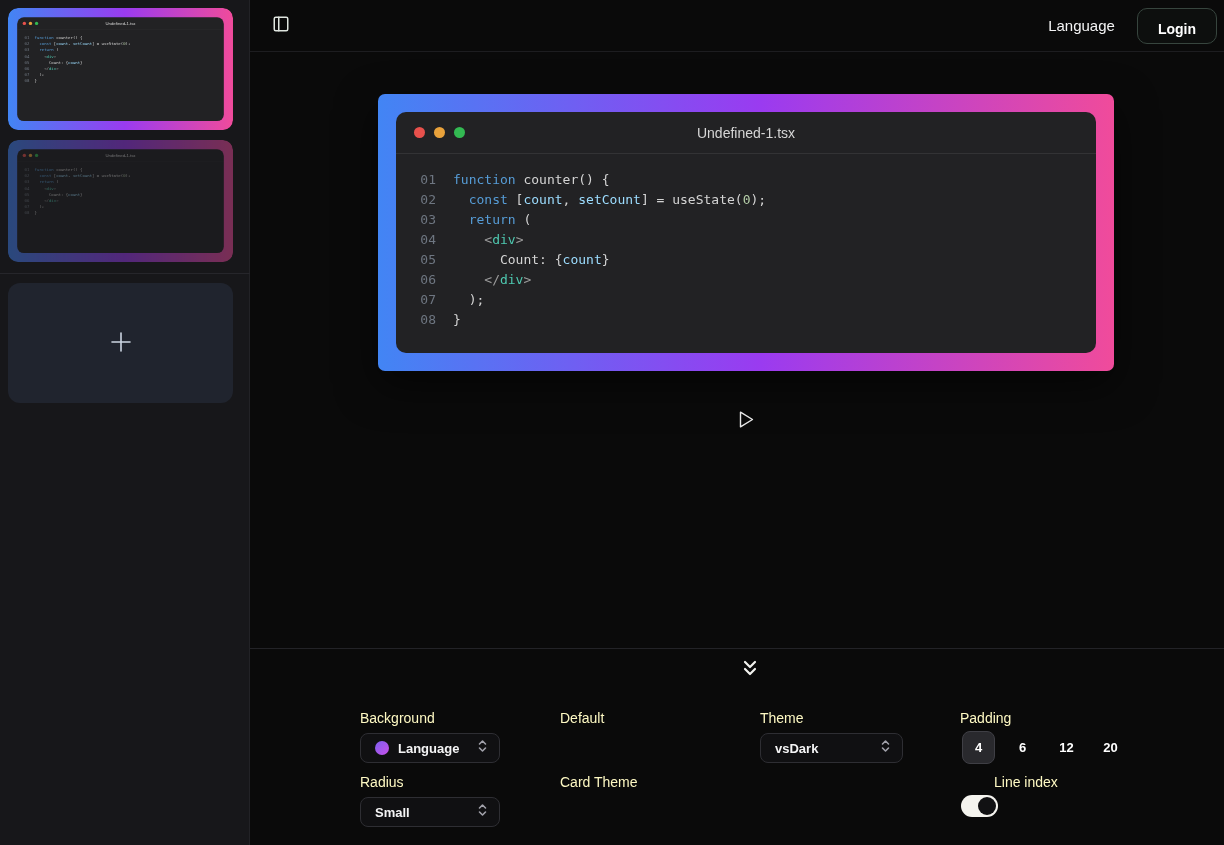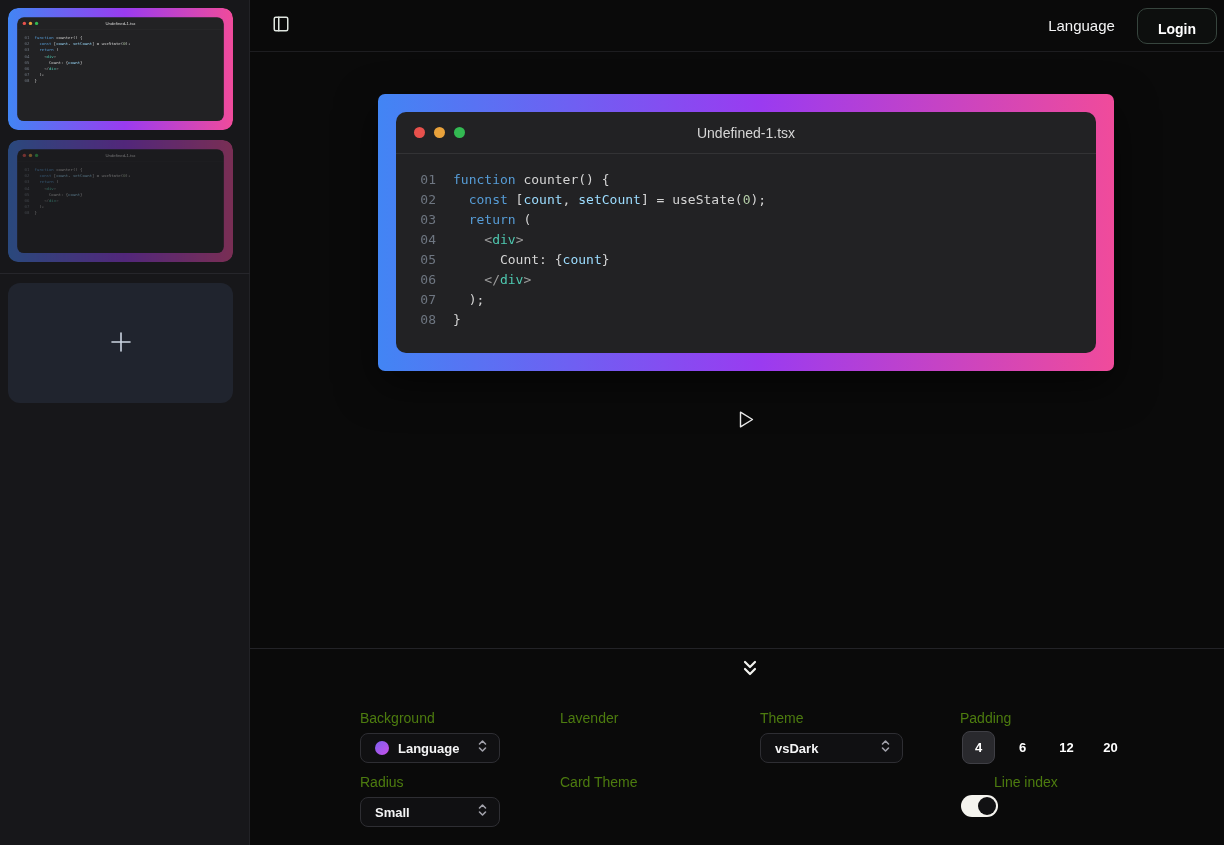--- a/index.html
+++ b/index.html
@@ -57,21 +57,21 @@
 
   
   .mini-card { height:400px; padding:30px; border-radius:32px; box-shadow:none; }
   .mini-card .card-window { border-radius:22px; }
 
   
   #play-btn { position:absolute; left:482px; top:355px; width:28px; height:28px; }
   #collapse-btn { position:absolute; left:486px; top:6px; width:28px; height:28px; }
 
   
-  .lbl { position:absolute; font-size:14px; color:#4d7c0f; }
+  .lbl { position:absolute; font-size:14px; color:#fef9c3; }
   .select { position:absolute; width:140px; height:30px; border:1px solid #2e2e33;
             border-radius:8px; background:#101012; display:flex; align-items:center;
             padding:0 10px 0 14px; cursor:pointer; }
   .select-value { color:#f4f4f5; font-size:13px; font-weight:600; }
   .select .updown { margin-left:auto; }
   .swatch { width:14px; height:14px; border-radius:50%; margin-right:9px; flex:0 0 auto; }
 
   #bg-label{left:110px;top:61px;} #bg-select{left:110px;top:84px;}
   #lang-label{left:310px;top:61px;} #lang-select{left:310px;top:84px;}
   #theme-label{left:510px;top:61px;} #theme-select{left:510px;top:84px;width:143px;}
@@ -222,21 +222,21 @@
     <span class="swatch" id="bg-swatch" style="background: linear-gradient(135deg, rgb(124, 95, 240), rgb(201, 80, 232));"></span>
     <span class="select-value">Language</span>
     <span class="updown">
       <svg width="13" height="14" viewBox="0 0 13 14" fill="none" stroke="#a1a1aa" stroke-width="1.6" stroke-linecap="round" stroke-linejoin="round">
         <polyline points="3.5,5 6.5,2 9.5,5"></polyline>
           <polyline points="3.5,9 6.5,12 9.5,9"></polyline>
       </svg>
     </span>
   </div>
 
-  <span class="lbl" id="lang-label">Lavender</span>
+  <span class="lbl" id="lang-label">Default</span>
 
   <span class="lbl" id="theme-label">Theme</span>
   <div class="select" id="theme-select">
     <span class="select-value">vsDark</span>
     <span class="updown">
       <svg width="13" height="14" viewBox="0 0 13 14" fill="none" stroke="#a1a1aa" stroke-width="1.6" stroke-linecap="round" stroke-linejoin="round">
         <polyline points="3.5,5 6.5,2 9.5,5"></polyline>
           <polyline points="3.5,9 6.5,12 9.5,9"></polyline>
       </svg>
     </span>

